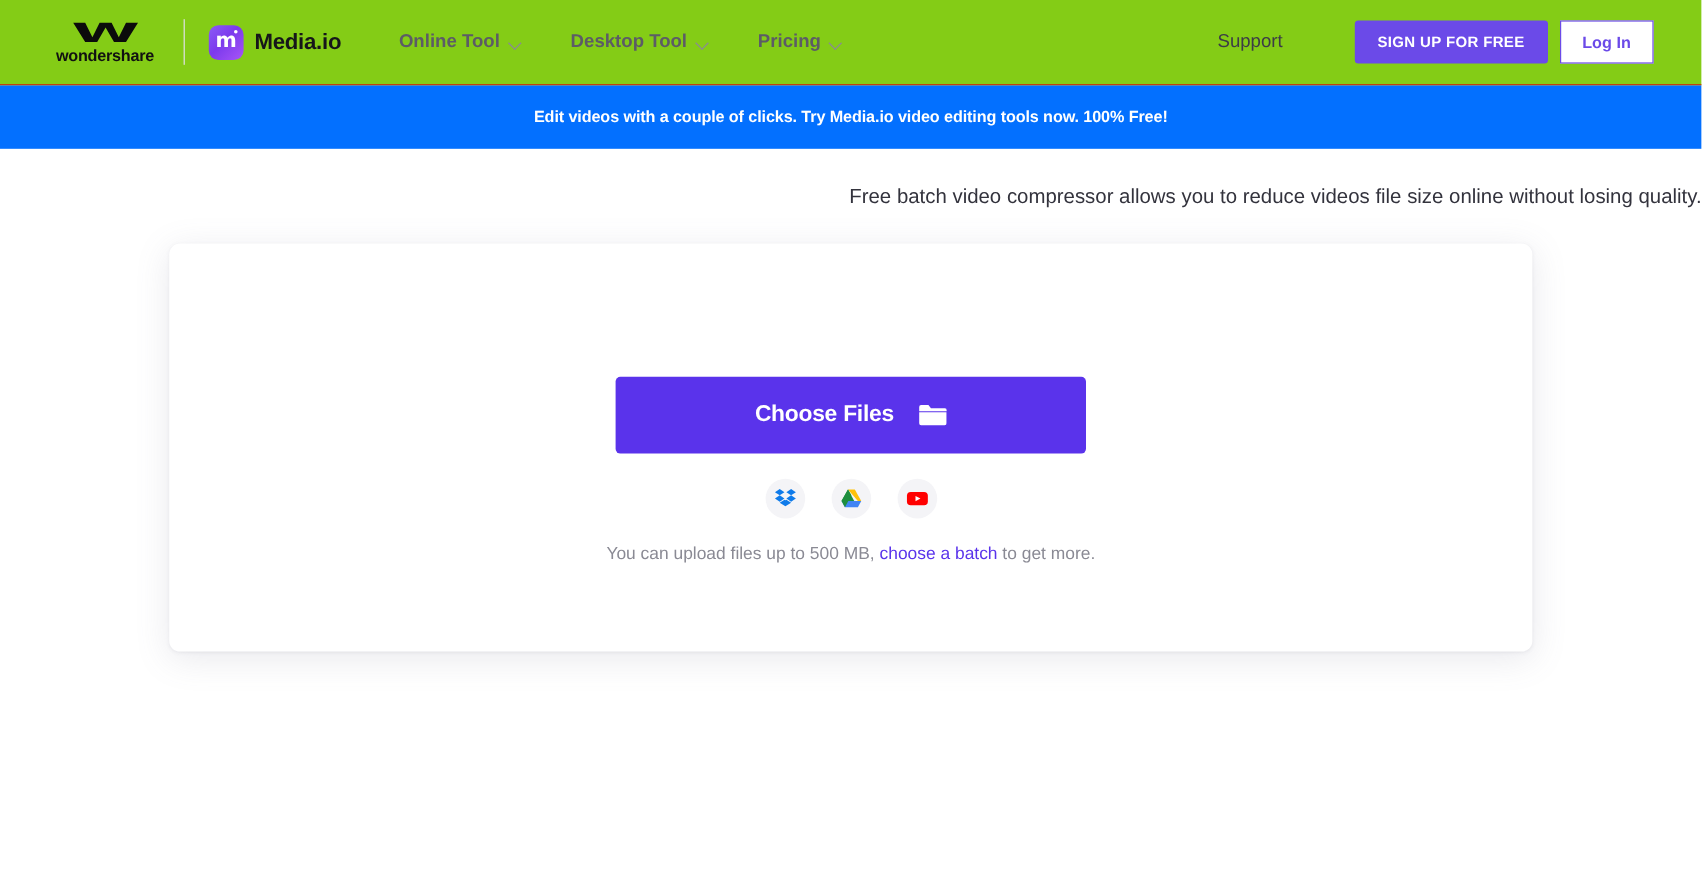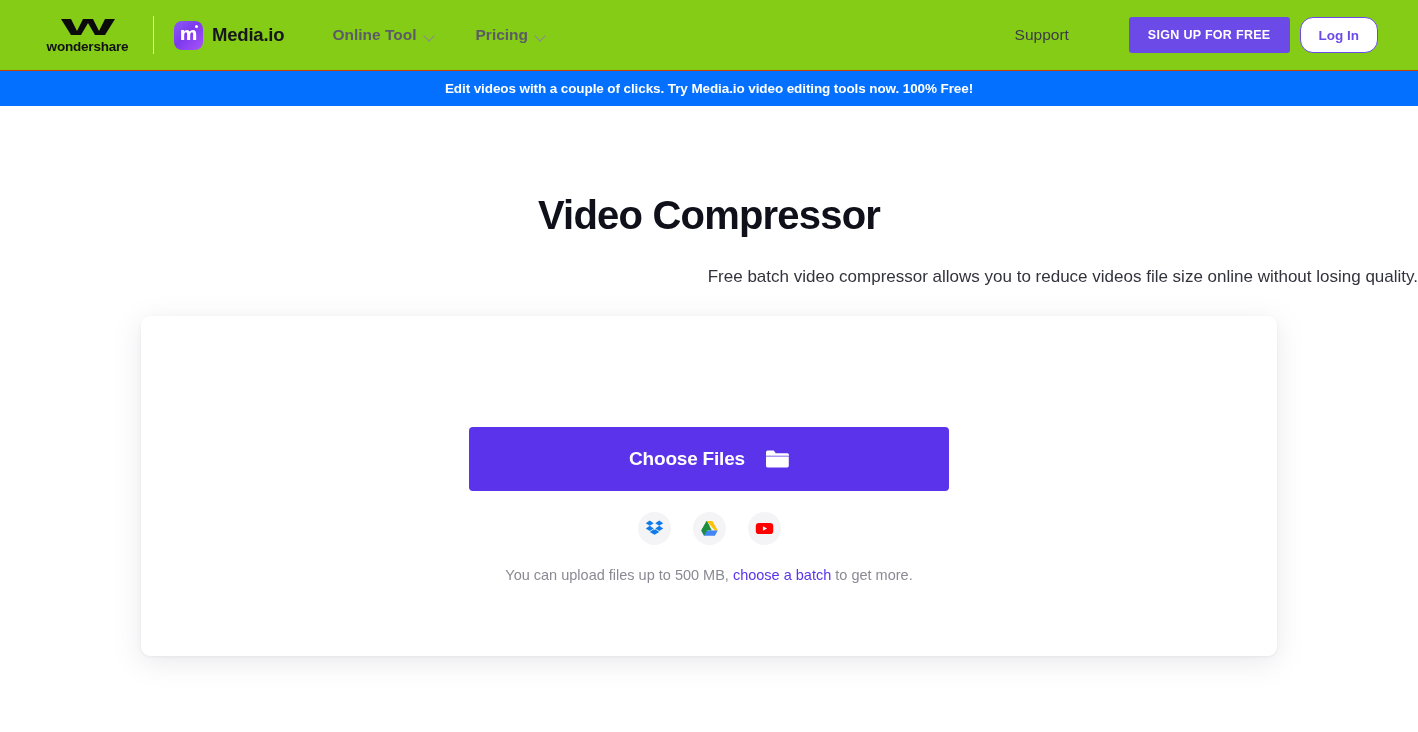--- a/index.html
+++ b/index.html
@@ -153,32 +153,32 @@
     cursor: pointer;
     font-family: inherit;
     white-space: nowrap;
   }
   .btn-login {
     background: #ffffff;
     color: #6B4AE8;
     font-size: 13.5px;
     font-weight: 600;
     border: 1.5px solid #6B4AE8;
-    border-radius: 13px;
+    border-radius: 0;
     height: 36px;
     padding: 0 18px;
     margin-left: 10px;
     cursor: pointer;
     font-family: inherit;
     white-space: nowrap;
   }
 
   
   .banner {
-    height: 35px;
+    height: 53px;
     background: #0370FF;
     display: flex;
     align-items: center;
     justify-content: center;
     cursor: pointer;
   }
   .banner-text {
     color: #ffffff;
     font-size: 13.5px;
     font-weight: 700;
@@ -218,21 +218,21 @@
     background: #ffffff;
     border-radius: 9px;
     box-shadow: 0 6px 28px rgba(120,120,140,0.16), 0 1px 3px rgba(120,120,140,0.10);
     display: flex;
     flex-direction: column;
     align-items: center;
   }
 
   .btn-choose {
     margin-top: 111px;
-    width: 480px;
+    width: 392px;
     height: 64px;
     background: #5A33EB;
     color: #ffffff;
     border: none;
     border-radius: 4px;
     font-family: inherit;
     font-size: 19px;
     font-weight: 700;
     letter-spacing: -0.2px;
     cursor: pointer;
@@ -293,39 +293,42 @@
     </span>
     <span class="media-name">Media.io</span>
   </a>
 
   <nav class="nav">
     <a class="nav-item">
       <span>Online Tool</span>
       <i class="chev"></i>
     </a>
     <a class="nav-item">
+      <span>Desktop Tool</span>
+      <i class="chev"></i>
+    </a>
+    <a class="nav-item">
       <span>Pricing</span>
       <i class="chev"></i>
     </a>
   </nav>
 
   <div class="header-right">
     <a class="pricing-link">Support</a>
     <button class="btn-signup">SIGN UP FOR FREE</button>
     <button class="btn-login">Log In</button>
   </div>
 </header>
 
 <div class="banner">
   <span class="banner-text">Edit videos with a couple of clicks. Try Media.io video editing tools now. 100% Free!</span>
 </div>
 
 <main class="main">
 
-  <h1 class="page-title">Video Compressor</h1>
   <p class="page-subtitle">Free batch video compressor allows you to reduce videos file size online without losing quality.</p>
 
   <section class="upload-card">
 
     <button class="btn-choose">
       <span>Choose Files</span>
       <svg class="folder-icon" width="24" height="20" viewBox="0 0 24 20">
         <path d="M1 3.2a1.6 1.6 0 0 1 1.6-1.6h6.1l2.1 2.6h11.6a1.6 1.6 0 0 1 1.6 1.6v1.0H1Z" fill="#ffffff"></path>
         <path d="M1 7.6h22.8v9.2a1.6 1.6 0 0 1-1.6 1.6H2.6A1.6 1.6 0 0 1 1 16.8Z" fill="#ffffff"></path>
       </svg>

